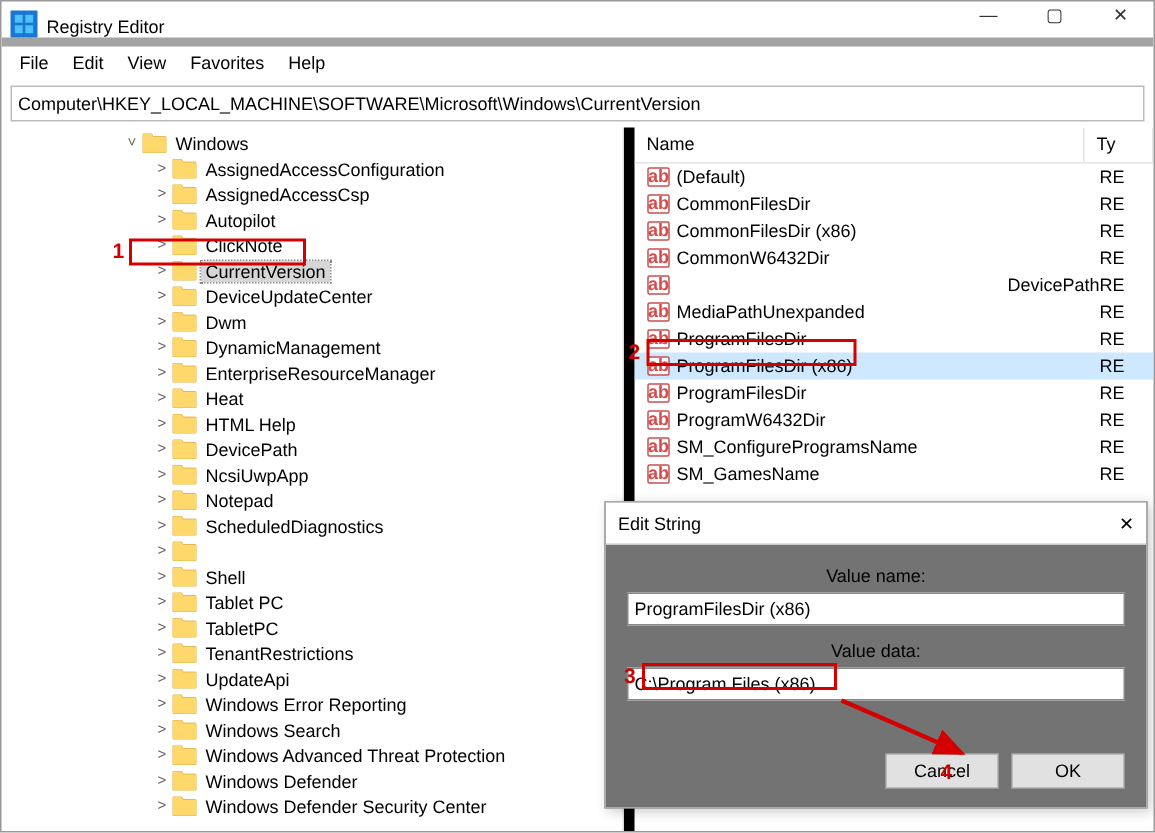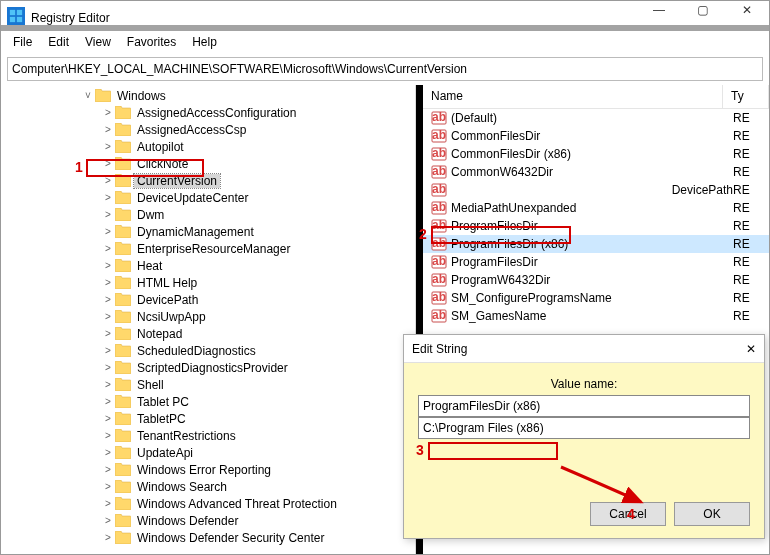--- a/index.html
+++ b/index.html
@@ -39,21 +39,21 @@
 .list-header .col { padding: 4px 8px; border-right: 1px solid #e5e5e5; }
 .col-name { width: 300px; }
 .col-type { flex: 1; }
 .list-body { overflow: auto; height: calc(100% - 24px); }
 .list-row { display: flex; align-items: center; height: 18px; padding-left: 8px; }
 .list-row.selected { background: #cde8ff; }
 .reg-icon { width: 16px; height: 16px; margin-right: 4px; display: inline-flex; align-items: center; justify-content: flex-end; }
 .reg-icon svg { width: 16px; height: 16px; }
 
 
-.dialog { position: absolute; left: 402px; top: 333px; width: 362px; height: 205px; background: #fef9c3; border: 1px solid #aaa; box-shadow: 2px 2px 8px rgba(0,0,0,0.2); }
+.dialog { position: absolute; left: 402px; top: 333px; width: 362px; height: 205px; background: #737373; border: 1px solid #aaa; box-shadow: 2px 2px 8px rgba(0,0,0,0.2); }
 .dialog-titlebar { display: flex; align-items: center; height: 28px; padding: 0 8px; background: #fff; border-bottom: 1px solid #e0e0e0; }
 .dialog-titlebar .dlg-title { flex: 1; }
 .dialog-body { padding: 10px 14px; }
 .dialog-body label { display: block; margin: 4px 0 4px; text-align: center; }
 .dialog-body input { width: 100%; height: 22px; border: 1px solid #888; padding: 2px 4px; background: #fff; }
 .dialog-buttons { position: absolute; bottom: 12px; right: 14px; display: flex; gap: 8px; }
 .dialog-buttons button { width: 76px; height: 24px; border: 1px solid #999; background: #e1e1e1; }
 
 
 .annot { position: absolute; border: 2px solid #d40000; pointer-events: none; }
@@ -279,21 +279,20 @@
           </div>
         </li>
         <li>
           <div class="node" style="--indent: 100px;">
             <span class="expander">&gt;</span>
             <span class="folder-icon">
               <svg viewBox="0 0 16 13">
                 <path d="M0 2 L0 12 Q0 13 1 13 L15 13 Q16 13 16 12 L16 3 Q16 2 15 2 L7 2 L6 0 L1 0 Q0 0 0 1 Z" fill="#ffd86b" stroke="#d9a93c" stroke-width="0.5"></path>
               </svg>
             </span>
-            <span class="node-label">ScriptedDiagnosticsProvider</span>
           </div>
         </li>
         <li>
           <div class="node" style="--indent: 100px;">
             <span class="expander">&gt;</span>
             <span class="folder-icon">
               <svg viewBox="0 0 16 13">
                 <path d="M0 2 L0 12 Q0 13 1 13 L15 13 Q16 13 16 12 L16 3 Q16 2 15 2 L7 2 L6 0 L1 0 Q0 0 0 1 Z" fill="#ffd86b" stroke="#d9a93c" stroke-width="0.5"></path>
               </svg>
             </span>
@@ -533,20 +532,21 @@
 </div>
 
 <div class="dialog">
   <div class="dialog-titlebar">
     <span class="dlg-title">Edit String</span>
     <span>✕</span>
   </div>
   <div class="dialog-body">
     <label>Value name:</label>
     <input type="text" readonly="" value="ProgramFilesDir (x86)" style="">
+    <label style="margin-top:10px;">Value data:</label>
     <input type="text" value="C:\Program Files (x86)" style="">
   </div>
   <div class="dialog-buttons">
     <button>Cancel</button>
     <button>OK</button>
   </div>
 </div>
 
 <div class="annot" style="left:85px; top:158px; width:118px; height:18px;"></div>
 <div class="annot-num" style="left:74px; top:158px;">1</div>

